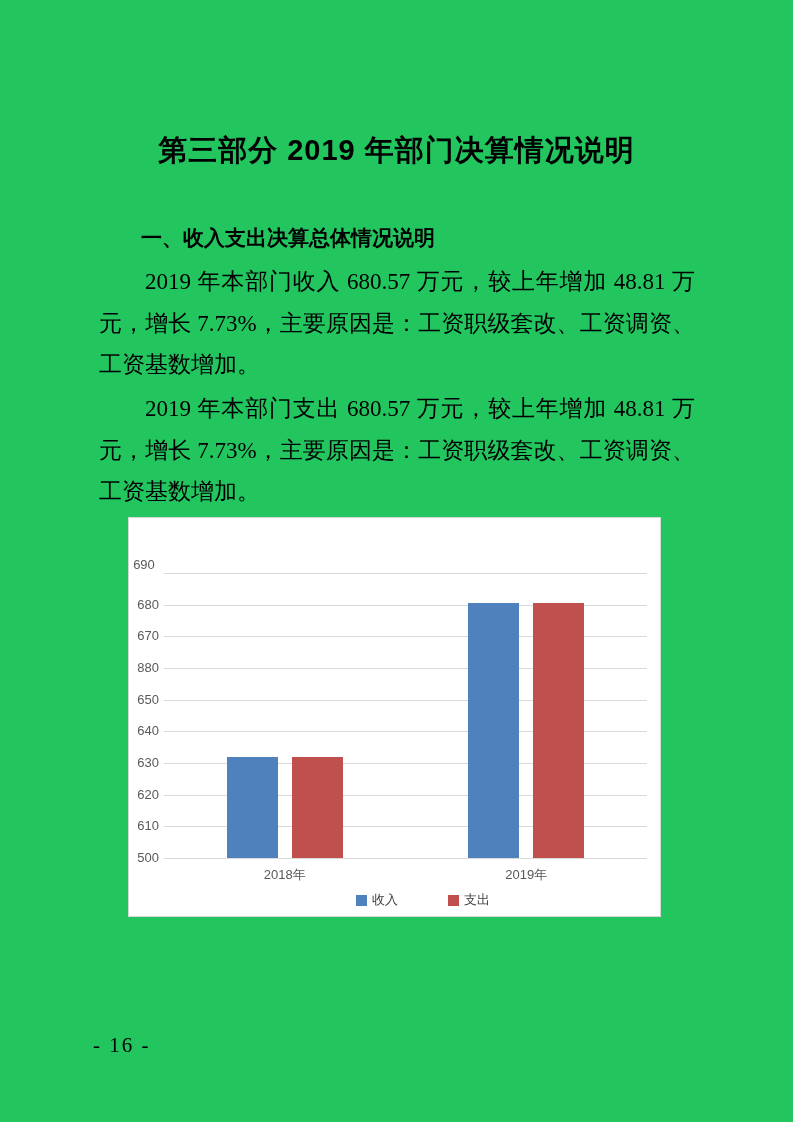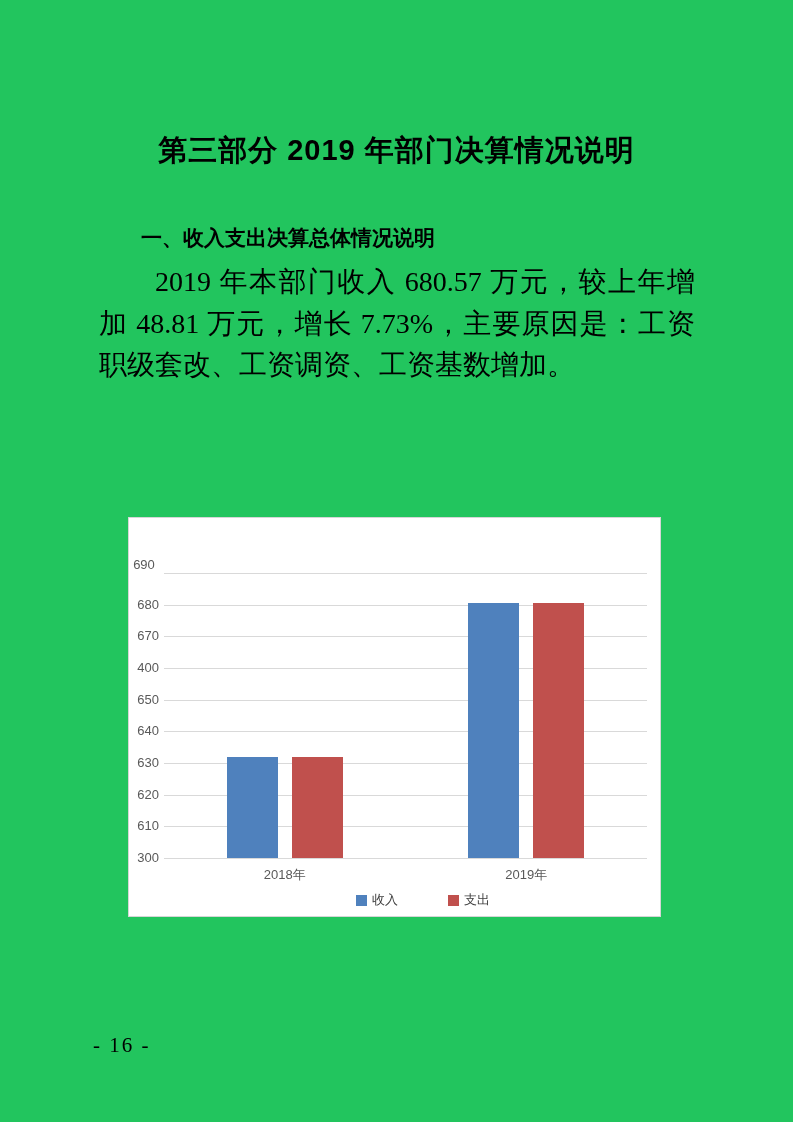--- a/index.html
+++ b/index.html
@@ -31,21 +31,21 @@
     font-family: "Liberation Sans", sans-serif;
     font-weight: bold;
     font-size: 21px;
     margin: 0;
   }
   .body-para {
     position: absolute;
     left: 99px;
     width: 596px;
     margin: 0;
-    font-size: 28px;
+    font-size: 23px;
     line-height: 41.5px;
     text-align: justify;
     text-justify: inter-ideograph;
     text-indent: 2em;
   }
   .para-1 { top: 261px; }
   .para-2 { top: 388px; }
 
   .chart-box {
     position: absolute;
@@ -121,47 +121,48 @@
 <body>
 
 <div class="page">
 
   <h1 class="doc-title">第三部分 2019 年部门决算情况说明</h1>
 
   <h2 class="section-heading">一、收入支出决算总体情况说明</h2>
 
   <p class="body-para para-1">2019 年本部门收入 680.57 万元，较上年增加 48.81 万元，增长 7.73%，主要原因是：工资职级套改、工资调资、工资基数增加。</p>
 
+  <p class="body-para para-2">2019 年本部门支出 680.57 万元，较上年增加 48.81 万元，增长 7.73%，主要原因是：工资职级套改、工资调资、工资基数增加。</p>
 
   <figure class="chart-box">
     <div id="chart-plot"></div>
     <div class="chart-legend" id="chart-legend" style="left: 35px; width: 483px;">
         <span class="legend-item">
           <span class="legend-swatch" style="background: rgb(79, 129, 189);"></span>
           <span>收入</span>
         </span>
         <span class="legend-item">
           <span class="legend-swatch" style="background: rgb(192, 80, 77);"></span>
           <span>支出</span>
         </span>
       </div>
   <div class="gridline" style="left: 35px; width: 483px; top: 340px;"></div>
-      <div class="ytick-label" style="left: 0px; top: 333px;">300</div>
+      <div class="ytick-label" style="left: 0px; top: 333px;">500</div>
       <div class="gridline" style="left: 35px; width: 483px; top: 308.333px;"></div>
       <div class="ytick-label" style="left: 0px; top: 301.333px;">610</div>
       <div class="gridline" style="left: 35px; width: 483px; top: 276.667px;"></div>
       <div class="ytick-label" style="left: 0px; top: 269.667px;">620</div>
       <div class="gridline" style="left: 35px; width: 483px; top: 245px;"></div>
       <div class="ytick-label" style="left: 0px; top: 238px;">630</div>
       <div class="gridline" style="left: 35px; width: 483px; top: 213.333px;"></div>
       <div class="ytick-label" style="left: 0px; top: 206.333px;">640</div>
       <div class="gridline" style="left: 35px; width: 483px; top: 181.667px;"></div>
       <div class="ytick-label" style="left: 0px; top: 174.667px;">650</div>
       <div class="gridline" style="left: 35px; width: 483px; top: 150px;"></div>
-      <div class="ytick-label" style="left: 0px; top: 143px;">400</div>
+      <div class="ytick-label" style="left: 0px; top: 143px;">880</div>
       <div class="gridline" style="left: 35px; width: 483px; top: 118.333px;"></div>
       <div class="ytick-label" style="left: 0px; top: 111.333px;">670</div>
       <div class="gridline" style="left: 35px; width: 483px; top: 86.6667px;"></div>
       <div class="ytick-label" style="left: 0px; top: 79.6667px;">680</div>
       <div class="gridline" style="left: 35px; width: 483px; top: 55px;"></div>
       <div class="ytick-label" style="left: 0px; top: 40px; text-align: center;">690</div>
       <div class="bar" style="left: 97.75px; top: 239.427px; width: 51px; height: 100.573px; background: rgb(79, 129, 189);"></div>
       <div class="bar" style="left: 162.75px; top: 239.427px; width: 51px; height: 100.573px; background: rgb(192, 80, 77);"></div>
       <div class="xtick-label" style="left: 115.75px; top: 348px;">2018年</div>
       <div class="bar" style="left: 339.25px; top: 84.8617px; width: 51px; height: 255.138px; background: rgb(79, 129, 189);"></div>

